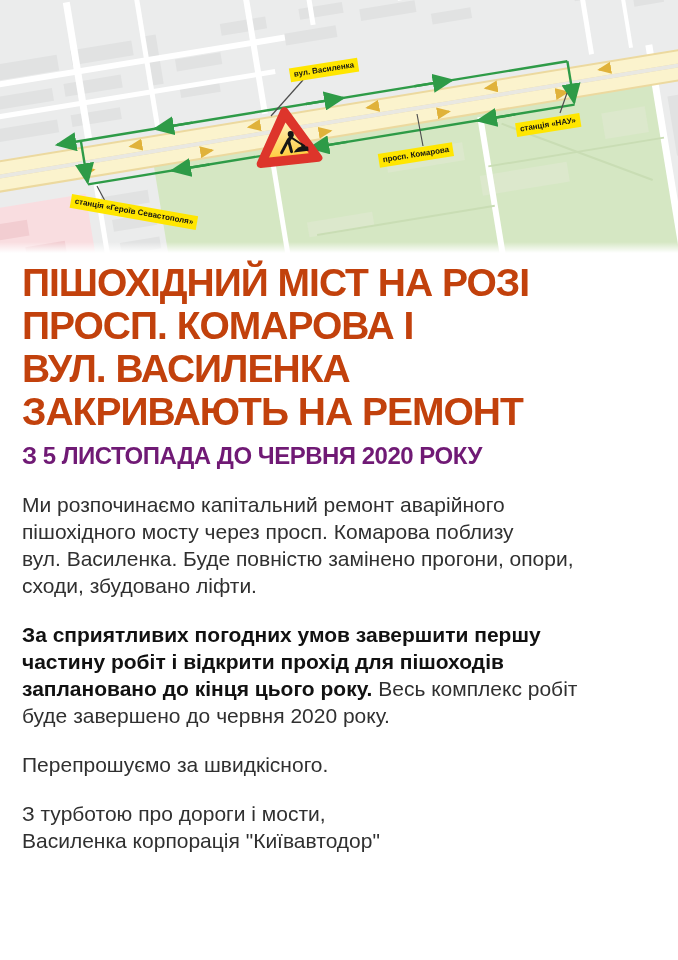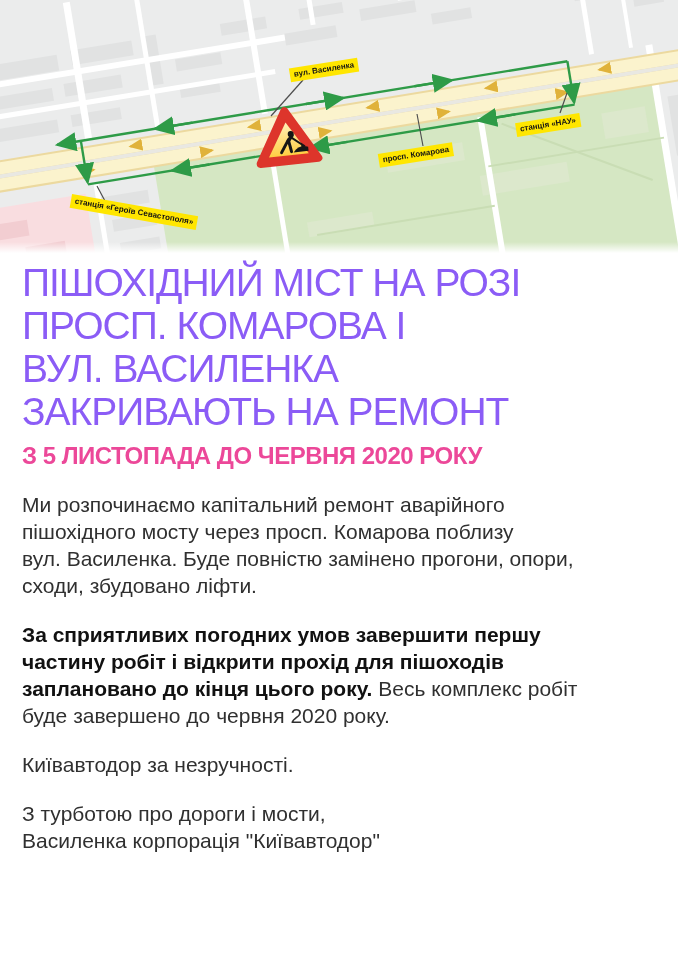--- a/index.html
+++ b/index.html
@@ -13,26 +13,26 @@
   .map-label {
     position:absolute; background:#ffe600; color:#141414;
     font-weight:bold; font-size:8px; line-height:10px;
     padding:2px 4px; white-space:nowrap; z-index:5;
   }
   .rot-neg { transform:translate(-50%,-50%) rotate(-9deg); }
   .rot-pos { transform:translate(-50%,-50%) rotate(10deg); }
   
   .content { padding:0 22px; }
   .headline {
-    margin:8px 0 0 0; color:#8b5cf6;
-    font-size:39px; line-height:43px; font-weight:normal;
+    margin:8px 0 0 0; color:#c2410c;
+    font-size:39px; line-height:43px; font-weight:bold;
     letter-spacing:-1px; white-space:pre-line;
   }
   .subheadline {
-    margin:10px 0 0 0; color:#ec4899;
+    margin:10px 0 0 0; color:#701a75;
     font-size:24px; line-height:26px; font-weight:bold;
     letter-spacing:-0.5px; white-space:pre-line;
   }
   .content p {
     margin:22px 0 0 0; color:#303030;
     font-size:21px; line-height:27px; white-space:pre-line;
   }
   .content p strong { color:#111111; font-weight:bold; }
 </style>
 </head>
@@ -199,18 +199,18 @@
 ЗАКРИВАЮТЬ НА РЕМОНТ</h1>
     <h2 class="subheadline">З 5 ЛИСТОПАДА ДО ЧЕРВНЯ 2020 РОКУ</h2>
     <p>Ми розпочинаємо капітальний ремонт аварійного
 пішохідного мосту через просп. Комарова поблизу
 вул. Василенка. Буде повністю замінено прогони, опори,
 сходи, збудовано ліфти.</p>
     <p><strong>За сприятливих погодних умов завершити першу
 частину робіт і відкрити прохід для пішоходів
 заплановано до кінця цього року.</strong><span> Весь комплекс робіт
 буде завершено до червня 2020 року.</span></p>
-    <p>Київавтодор за незручності.</p>
+    <p>Перепрошуємо за швидкісного.</p>
     <p>З турботою про дороги і мости,
 Василенка корпорація "Київавтодор"</p>
   </div>
 
 </div>
 
 </body></html>

